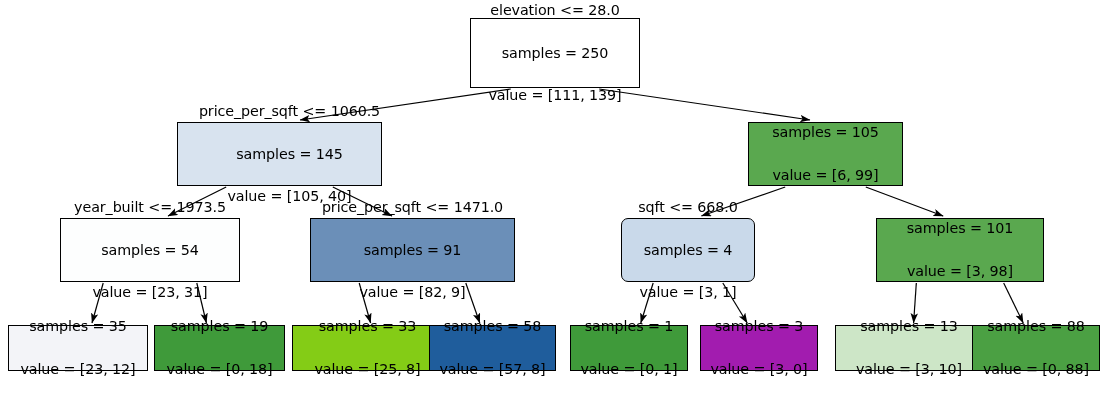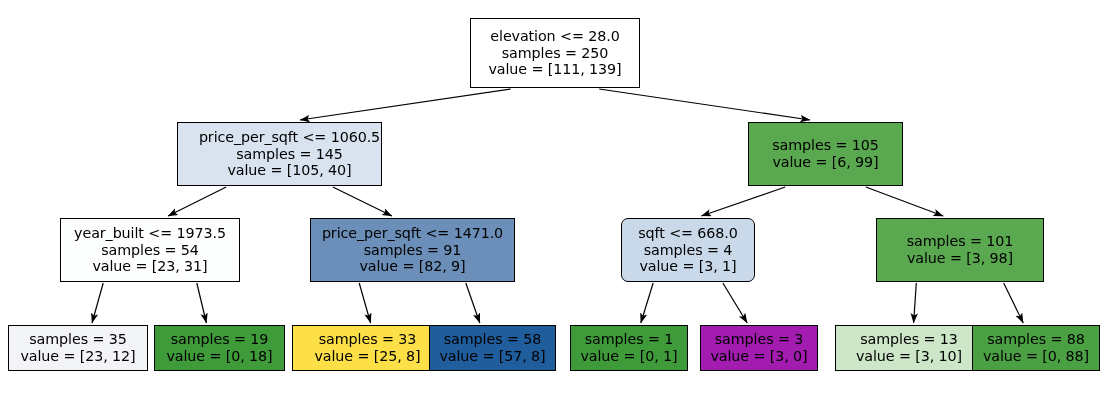--- a/index.html
+++ b/index.html
@@ -36,20 +36,21 @@
     background: #ffffff;
     display: flex;
     flex-direction: column;
     align-items: center;
     justify-content: center;
     line-height: 1.16;
     font-size: 14.3px;
     color: #000000;
     white-space: nowrap;
     letter-spacing: -0.1px;
+    gap: 26px;
   }
   .node-line {
     display: block;
     text-align: center;
   }
 </style>
 </head>
 <body>
 
 <div id="tree-canvas">
@@ -111,21 +112,21 @@
         <span class="node-line">value = [3, 98]</span>
       </div>
       <div class="tree-node" style="left: 8px; top: 325px; width: 140px; height: 46px; background: rgb(243, 244, 248);">
         <span class="node-line">samples = 35</span>
         <span class="node-line">value = [23, 12]</span>
       </div>
       <div class="tree-node" style="left: 154px; top: 325px; width: 131px; height: 46px; background: rgb(63, 154, 58);">
         <span class="node-line">samples = 19</span>
         <span class="node-line">value = [0, 18]</span>
       </div>
-      <div class="tree-node" style="left: 292px; top: 325px; width: 151px; height: 46px; background: #fde047;">
+      <div class="tree-node" style="left: 292px; top: 325px; width: 151px; height: 46px; background: #84cc16;">
         <span class="node-line">samples = 33</span>
         <span class="node-line">value = [25, 8]</span>
       </div>
       <div class="tree-node" style="left: 429px; top: 325px; width: 127px; height: 46px; background: rgb(31, 93, 156);">
         <span class="node-line">samples = 58</span>
         <span class="node-line">value = [57, 8]</span>
       </div>
       <div class="tree-node" style="left: 570px; top: 325px; width: 118px; height: 46px; background: rgb(63, 154, 58);">
         <span class="node-line">samples = 1</span>
         <span class="node-line">value = [0, 1]</span>

